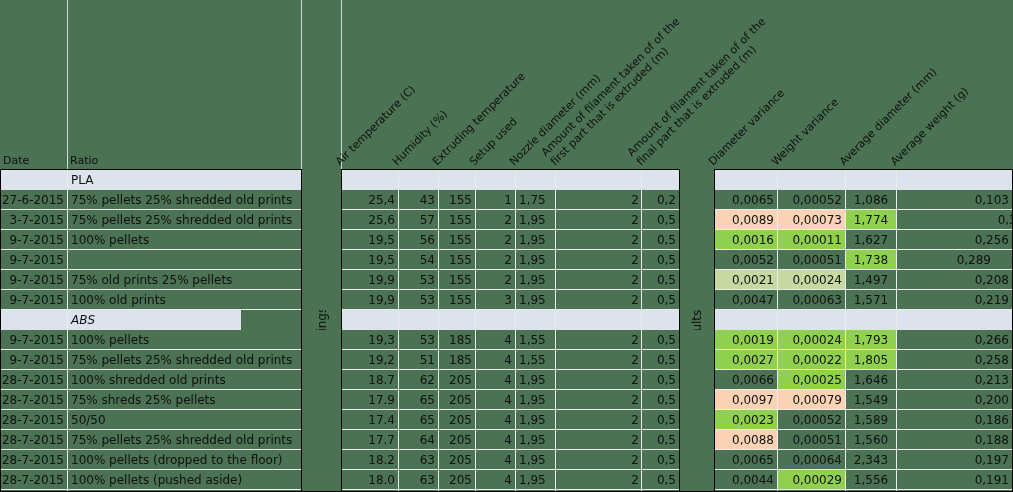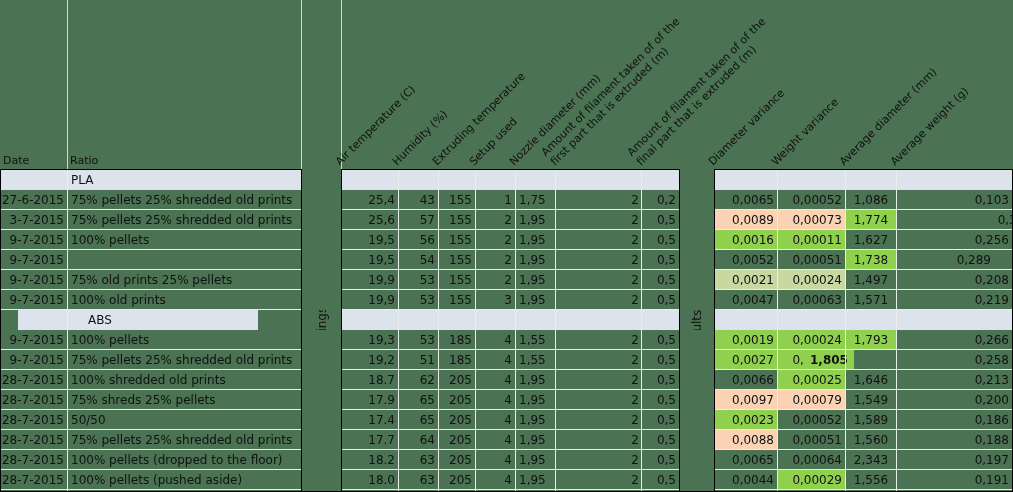--- a/index.html
+++ b/index.html
@@ -218,21 +218,21 @@
         <div class="cell r" style="left: 643px; width: 36px;">0,5</div>
         <div class="cell r" style="left: 715px; width: 62px;">0,0047</div>
         <div class="cell r" style="left: 778px; width: 67px;">0,00063</div>
         <div class="cell c" style="left: 846px; width: 50px;">1,571</div>
         <div class="cell r" style="left: 897px; width: 115px;">0,219</div>
       </div>
       <div class="hsep" style="left: 1px; top: 309px; width: 300px;"></div>
       <div class="hsep" style="left: 342px; top: 309px; width: 337px;"></div>
       <div class="hsep" style="left: 715px; top: 309px; width: 297px;"></div>
       <div class="row sec" style="top: 310px;">
-        <div class="cell section" style="left: 18px; width: 240px;"><span style="margin-left: 67px;">ABS</span></div>
+        <div class="cell section" style="left: 1px; width: 240px; font-style: italic;"><span style="margin-left: 67px;">ABS</span></div>
         <div class="cell section" style="left: 342px; width: 337px;"></div>
         <div class="cell section" style="left: 715px; width: 297px;"></div>
       </div>
       <div class="row" style="top: 330px;">
         <div class="cell blank" style="left: 301px; width: 41px;"></div>
         <div class="cell blank" style="left: 679px; width: 36px;"></div>
         <div class="cell r" style="left: 1px; width: 66px;">9-7-2015</div>
         <div class="cell l" style="left: 68px; width: 233px;">100% pellets</div>
         <div class="cell r" style="left: 342px; width: 56px;">19,3</div>
         <div class="cell r" style="left: 399px; width: 39px;">53</div>
@@ -256,21 +256,21 @@
         <div class="cell l" style="left: 68px; width: 233px;">75% pellets 25% shredded old prints</div>
         <div class="cell r" style="left: 342px; width: 56px;">19,2</div>
         <div class="cell r" style="left: 399px; width: 39px;">51</div>
         <div class="cell r" style="left: 439px; width: 36px;">185</div>
         <div class="cell r" style="left: 476px; width: 39px;">4</div>
         <div class="cell l" style="left: 516px; width: 40px;">1,55</div>
         <div class="cell r" style="left: 557px; width: 85px;">2</div>
         <div class="cell r" style="left: 643px; width: 36px;">0,5</div>
         <div class="cell r hl-green" style="left: 715px; width: 62px;">0,0027</div>
         <div class="cell r hl-green" style="left: 778px; width: 67px;">0,00022</div>
-        <div class="cell c hl-green" style="left: 804px; width: 50px; font-weight: bold;">1,805</div>
+        <div class="cell c hl-green" style="left: 846px; width: 50px;">1,805</div>
         <div class="cell r" style="left: 897px; width: 115px;">0,258</div>
       </div>
       <div class="hsep" style="left: 1px; top: 369px; width: 300px;"></div>
       <div class="hsep" style="left: 342px; top: 369px; width: 337px;"></div>
       <div class="hsep" style="left: 715px; top: 369px; width: 297px;"></div>
       <div class="row" style="top: 370px;">
         <div class="cell blank" style="left: 301px; width: 41px;"></div>
         <div class="cell blank" style="left: 679px; width: 36px;"></div>
         <div class="cell r" style="left: 1px; width: 66px;">28-7-2015</div>
         <div class="cell l" style="left: 68px; width: 233px;">100% shredded old prints</div>

